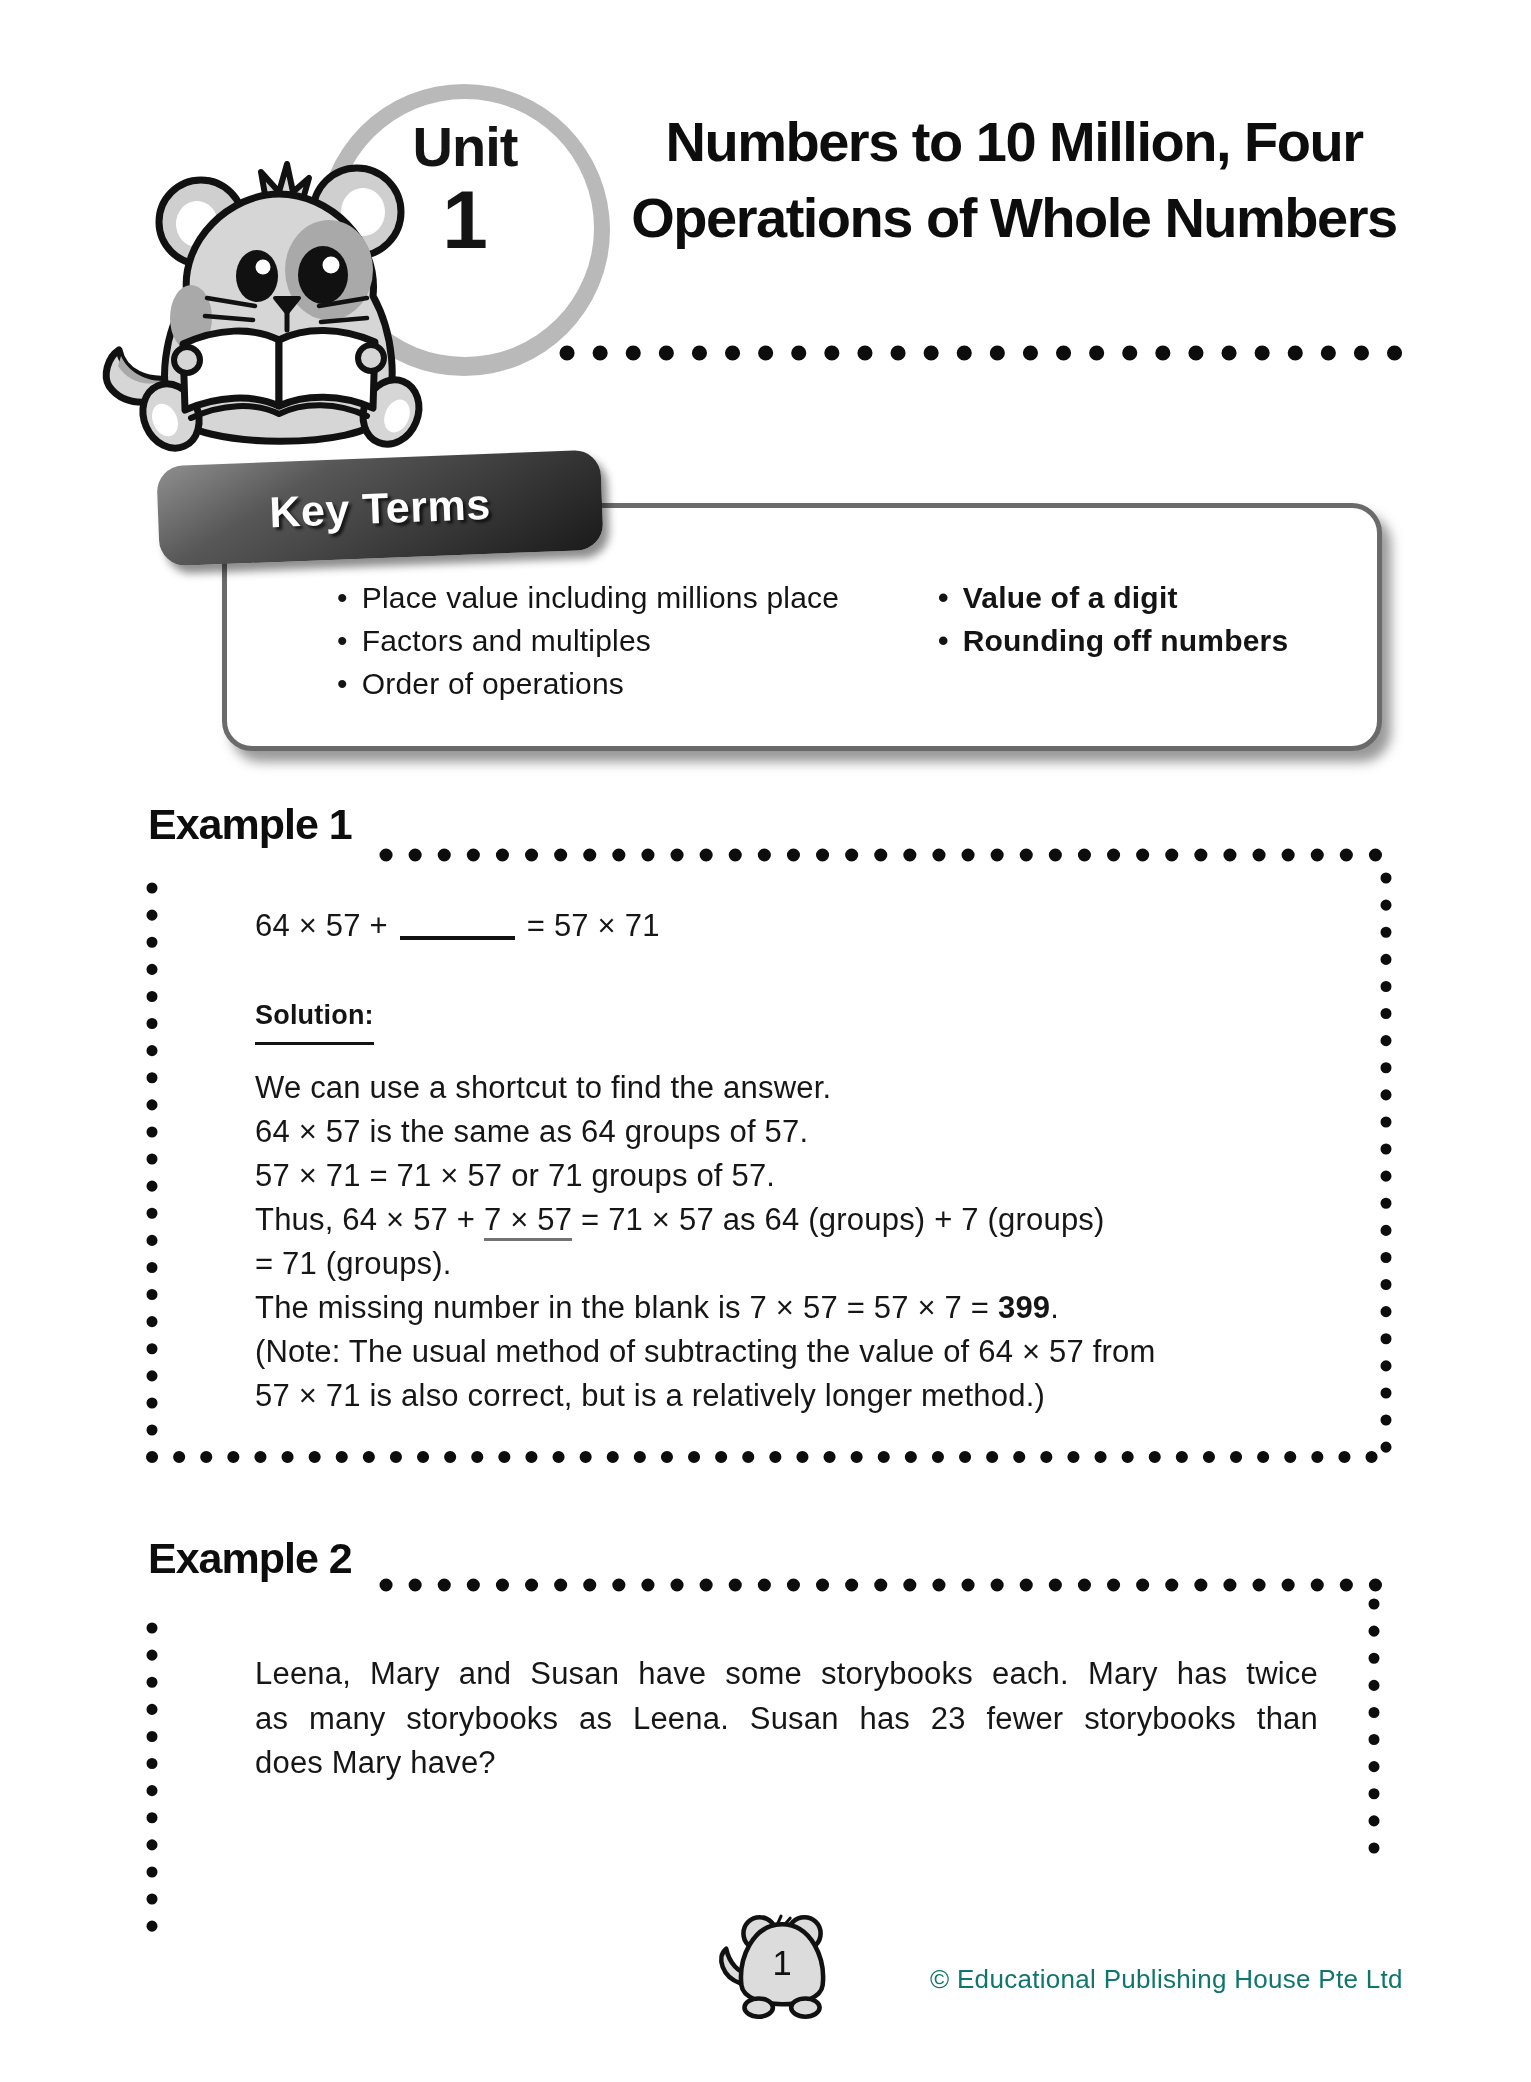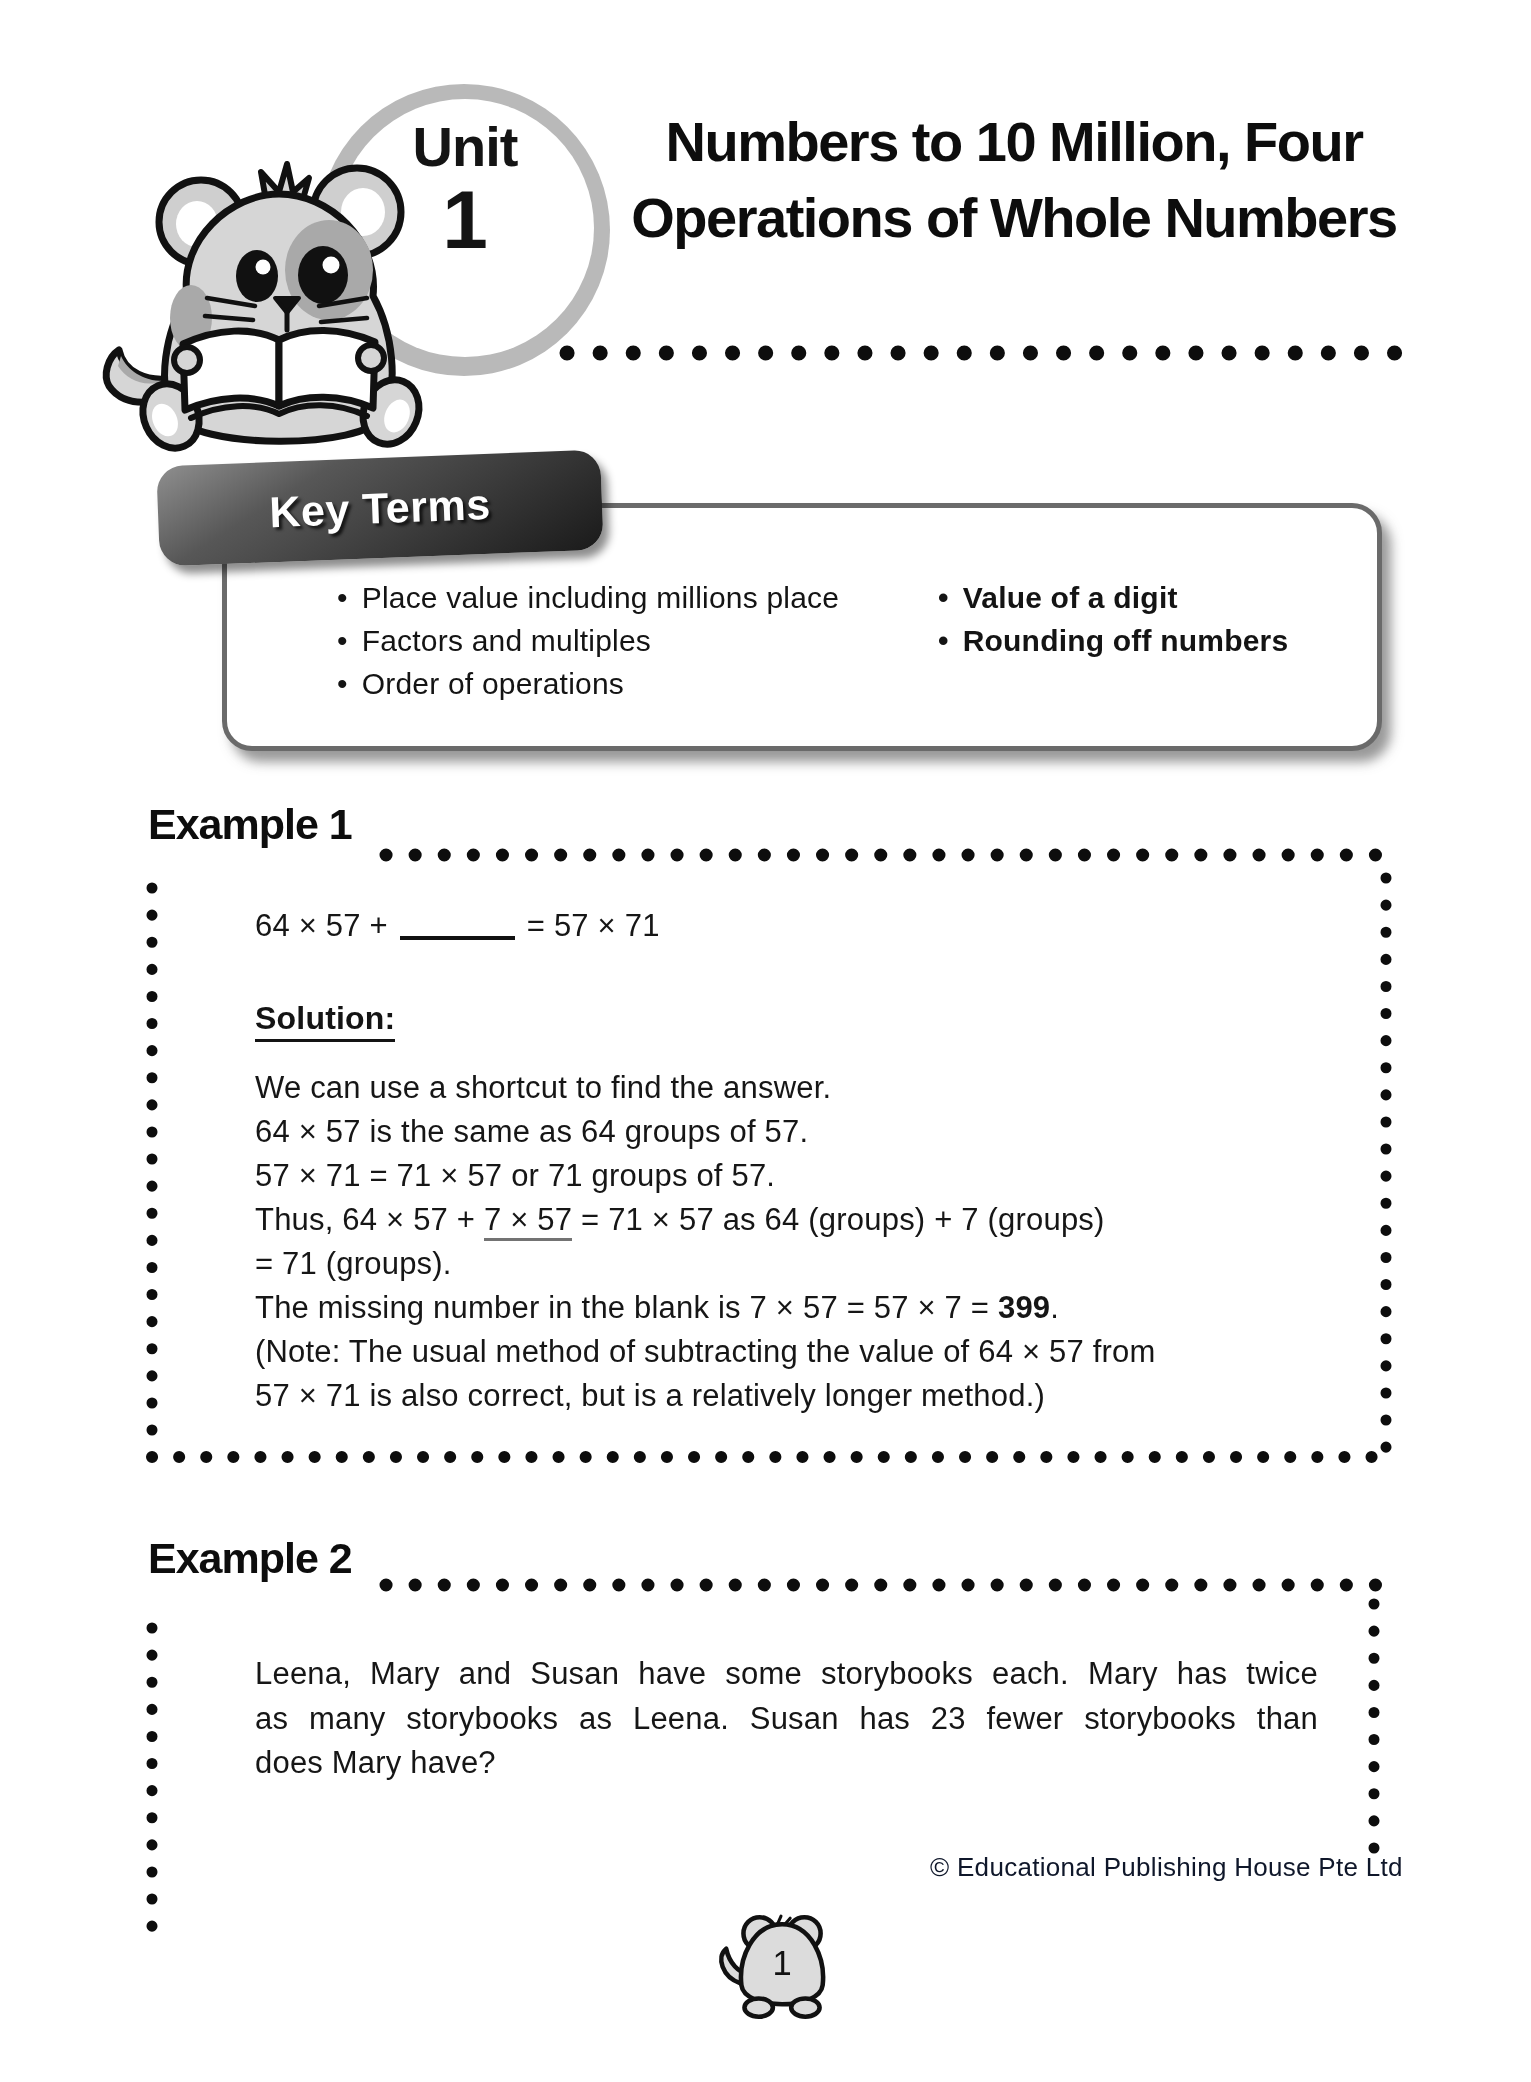--- a/index.html
+++ b/index.html
@@ -48,34 +48,34 @@
   
   .example-heading{
     font-size:43px;font-weight:bold;letter-spacing:-1px;color:#0d0d0d;white-space:nowrap;
   }
   .body-text{font-size:31px;letter-spacing:0.2px;color:#161616;}
   .eq-blank{
     display:inline-block;width:115px;height:4px;background:#111;
     vertical-align:-4px;margin:0 12px;
   }
   .solution-label{
-    font-size:32px;font-weight:bold;border-bottom:3px solid #141414;padding-bottom:2px;
+    font-size:27px;font-weight:bold;border-bottom:3px solid #141414;padding-bottom:11px;
     display:inline-block;letter-spacing:0.2px;
   }
   .sol-line{line-height:44px;white-space:nowrap;}
   .u-under{border-bottom:3px solid #737373;padding-bottom:1px;}
   .b-bold{font-weight:bold;}
   .ex2-par{width:1063px;}
   .ex2-line{line-height:44.5px;text-align:justify;}
   .ex2-line.just{text-align-last:justify;}
 
   
   .copyright{
-    left:930px;top:1852px;width:424px;text-align:right;
-    font-size:26px;letter-spacing:0.3px;color:#0f172a;white-space:nowrap;
+    left:930px;top:1964px;width:424px;text-align:right;
+    font-size:26px;letter-spacing:0.3px;color:#0f766e;white-space:nowrap;
   }
 </style>
 </head>
 <body>
 
 <div class="page">
 
   <div class="abs unit-ring"></div>
   <div class="abs unit-circle"></div>
   <div class="abs unit-text">

